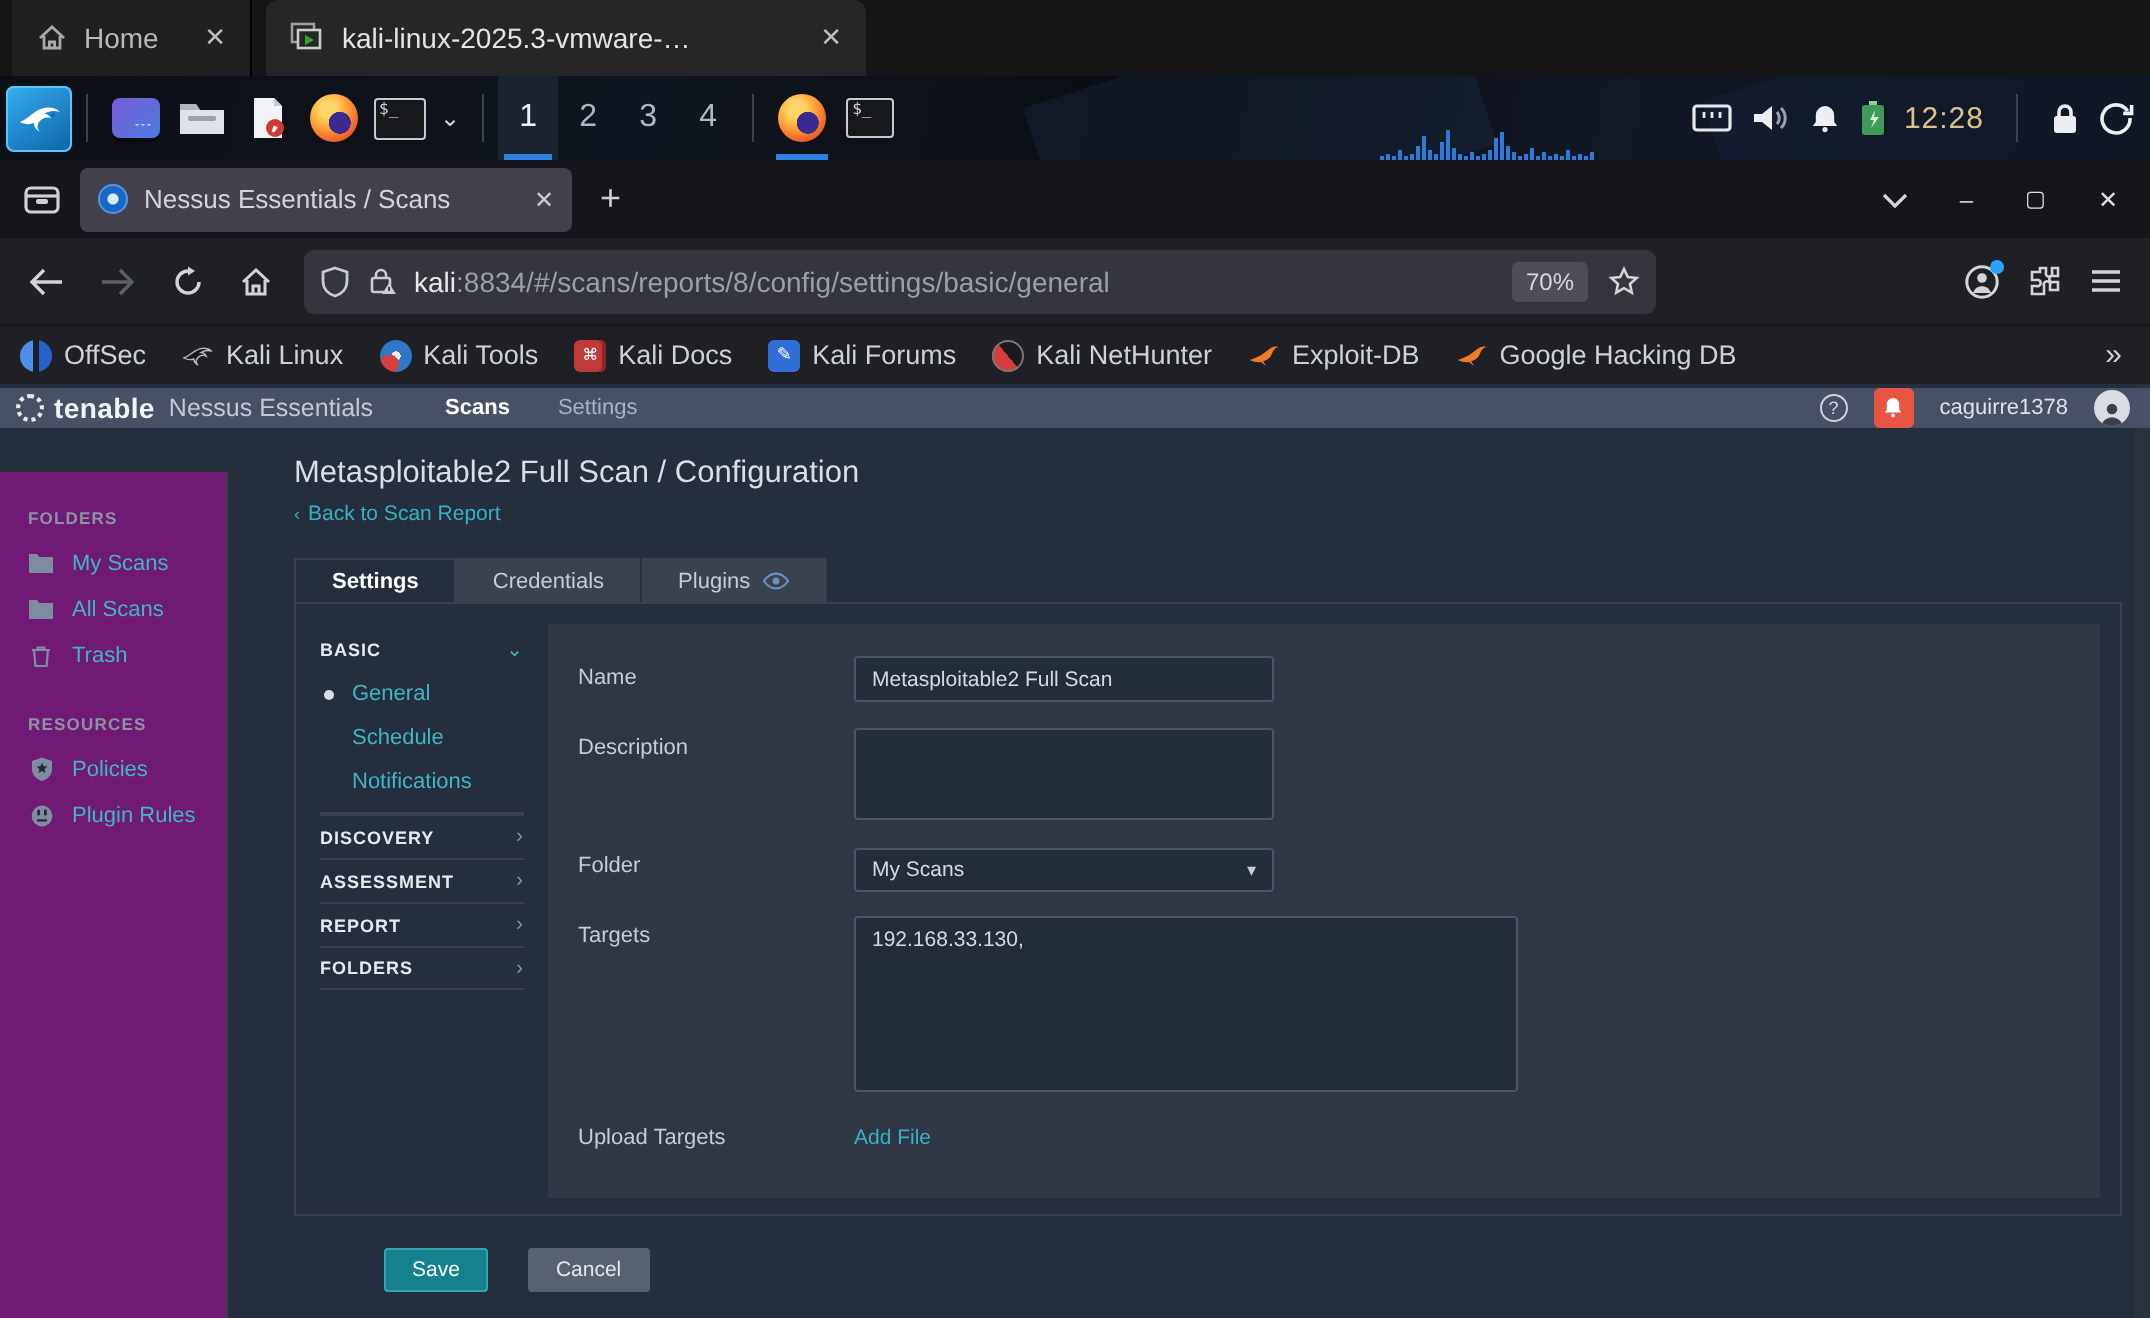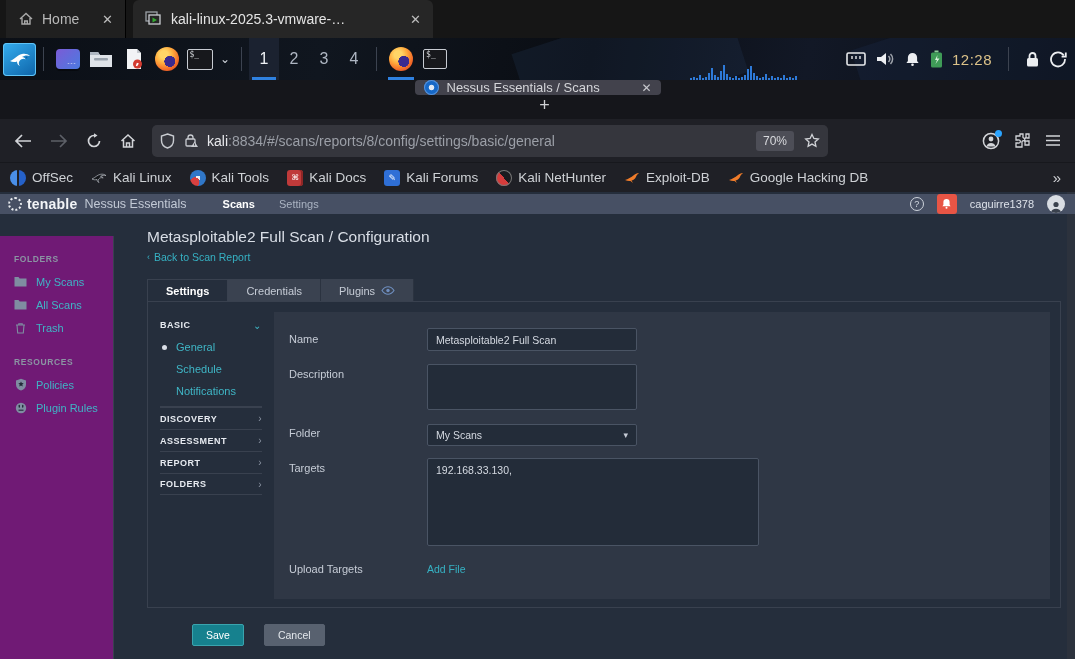--- a/index.html
+++ b/index.html
@@ -38,21 +38,21 @@
   .firefox-orb { width:24px; height:24px; border-radius:50%;
     background:radial-gradient(circle at 62% 60%, #3b2a8f 0 26%, transparent 27%),
                radial-gradient(circle at 38% 32%, #ffd567 0 18%, #ffab3d 40%, #f4702a 65%, #d3371f 100%); }
   .cpu-graph { position:absolute; left:690px; bottom:0; width:128px; height:24px; display:flex; align-items:flex-end; gap:1px; }
   .cpu-graph i { display:block; width:2px; background:#2e7ad8; }
   .kp-right { position:absolute; right:0; top:0; height:42px; display:flex; align-items:center; gap:9px; padding-right:8px; }
   .clock { color:#dcc289; font-size:15px; letter-spacing:0.5px; }
 
   
   .ff-tabbar { position:absolute; left:0; top:80px; width:1075px; height:39px; background:#15161b;
-    display:flex; align-items:center;flex-direction:column; }
+    display:flex; align-items:center; }
   .ffview { margin:0 10px 0 12px; }
   .ff-tab { width:246px; height:32px; background:#42424c; border-radius:4px; display:flex; align-items:center;
     gap:8px; padding:0 9px; color:#d4d5d9; }
   .ff-tab .t { font-size:13px; white-space:nowrap; overflow:hidden; flex:1; }
   .ff-tab .x { color:#c9cacf; font-size:12px; }
   .nessus-fav { width:15px; height:15px; border-radius:50%; flex:none;
     background:radial-gradient(circle,#dfe9f5 0 22%, #1668c7 30% 100%); box-shadow:0 0 0 1px #5a92d8 inset; }
   .newtab { color:#cfd0d4; font-size:18px; margin-left:14px; }
   .ff-tab-right { margin-left:auto; display:flex; align-items:center; gap:26px; padding-right:16px; color:#d6d7da; }
   .winbtn { font-size:12px; color:#dcdce0; }

